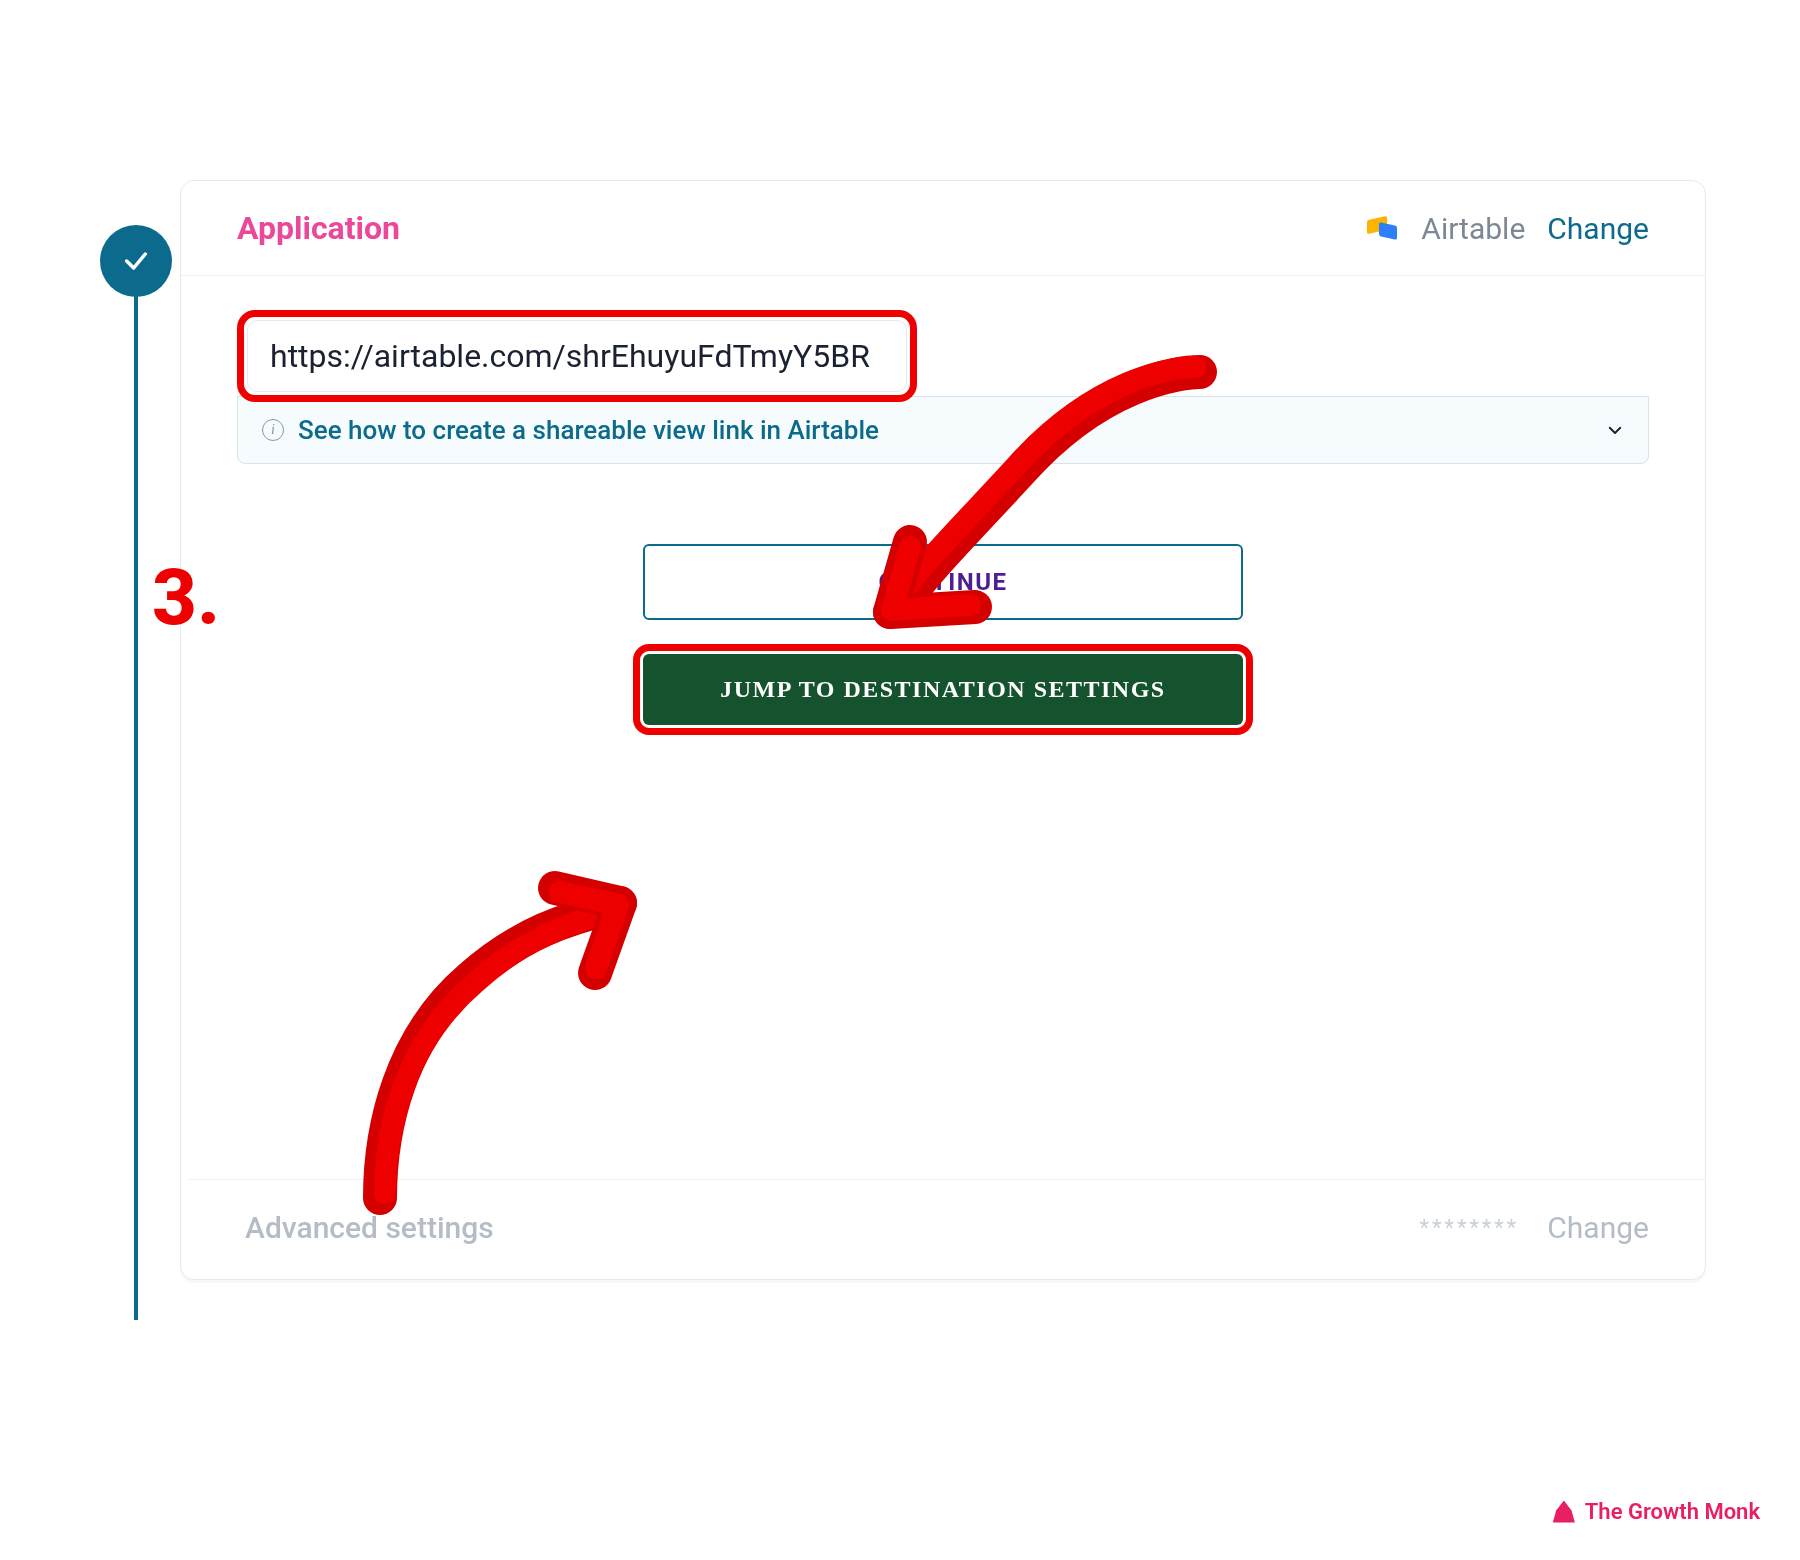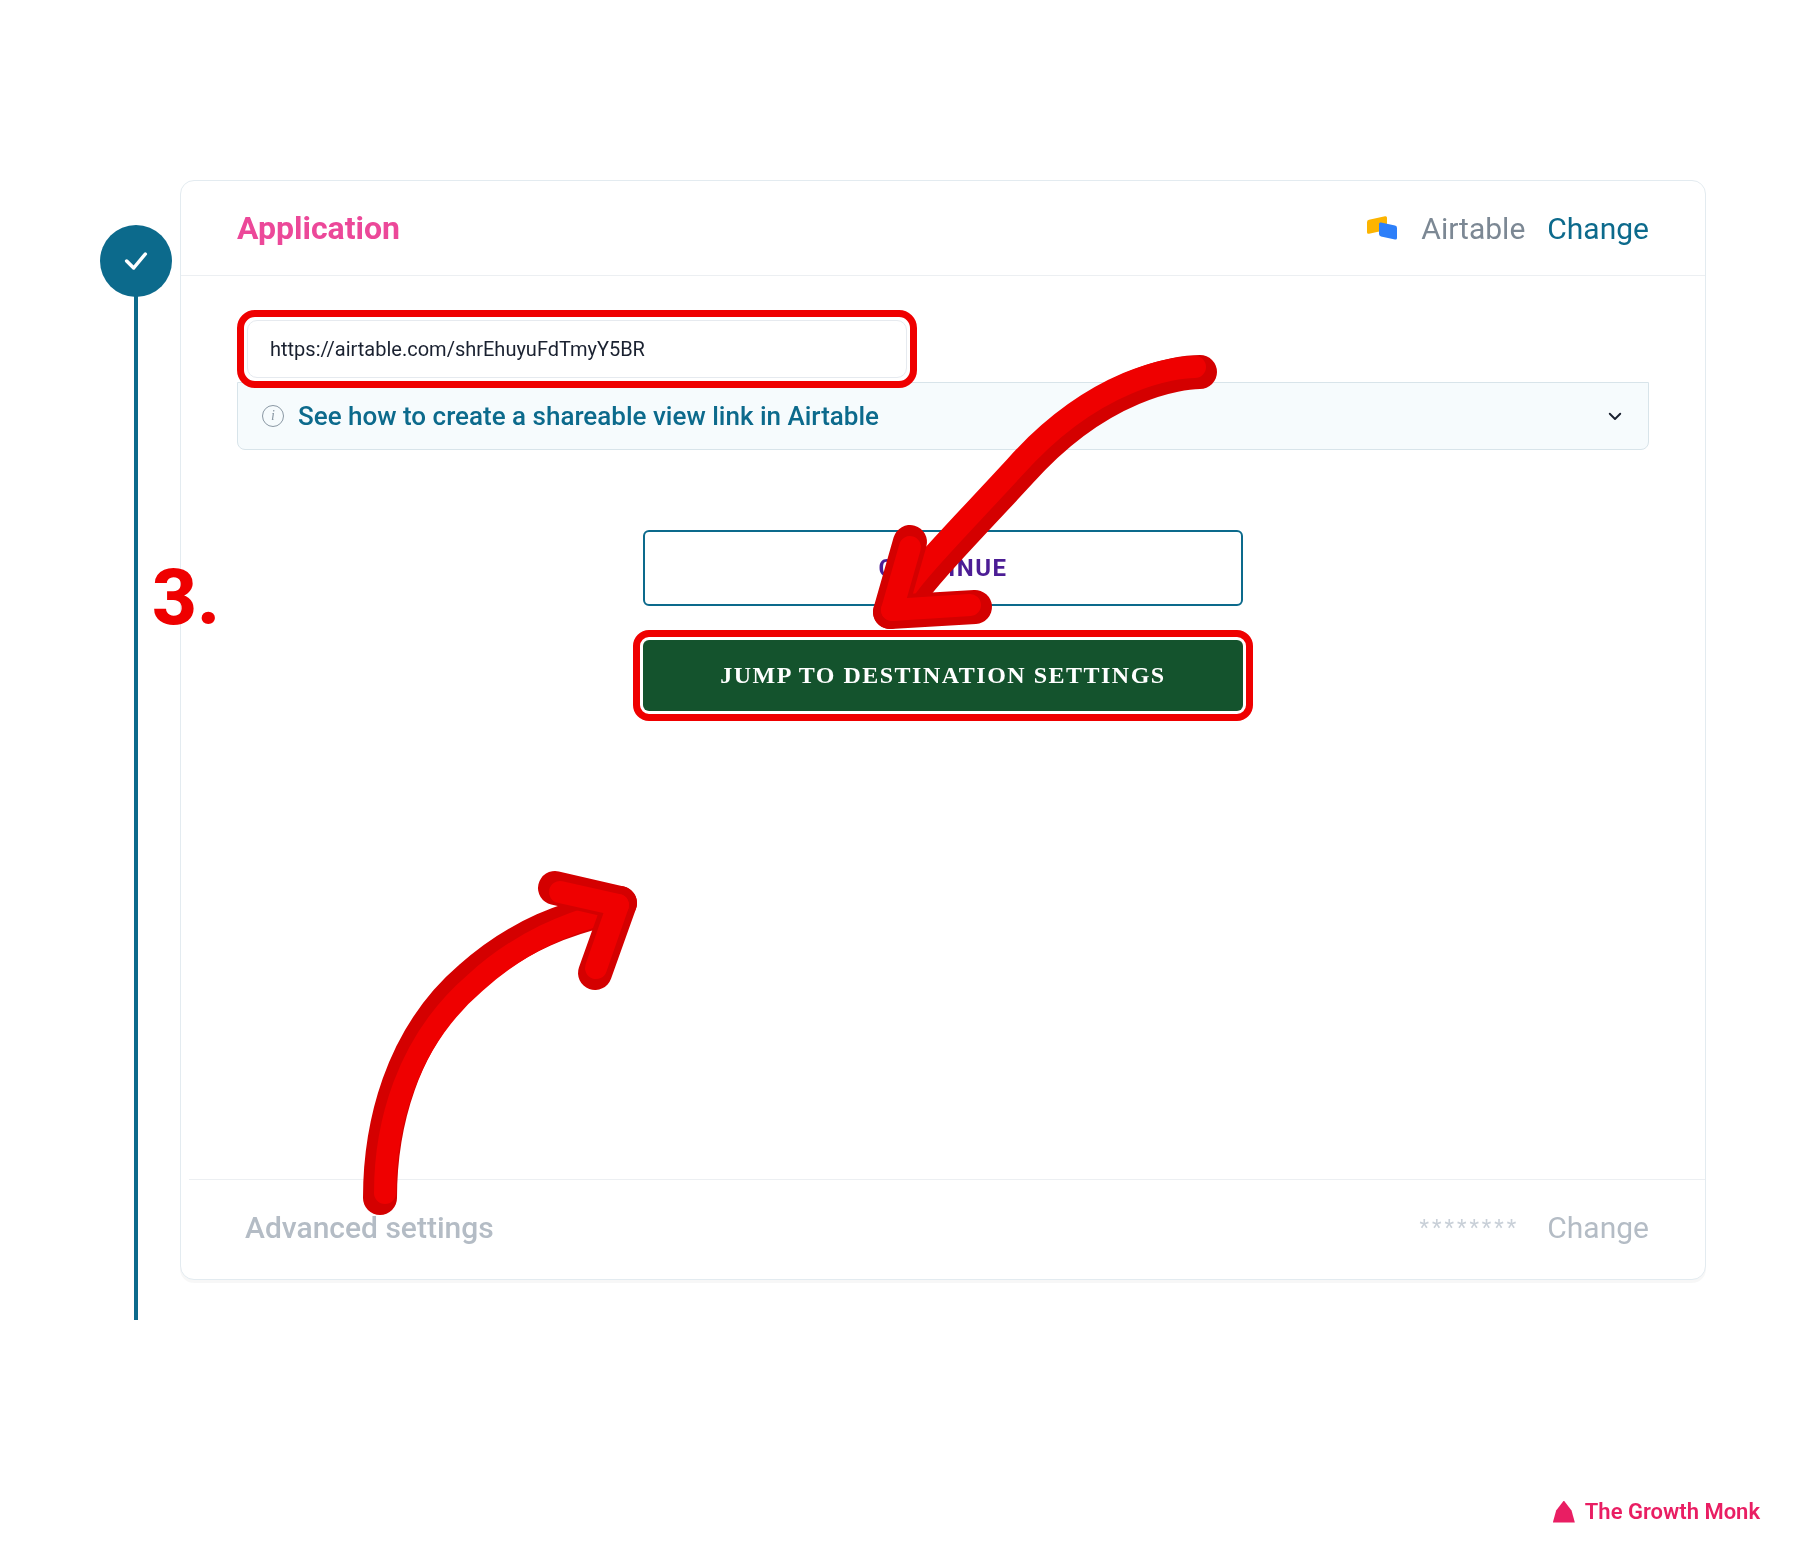--- a/index.html
+++ b/index.html
@@ -146,21 +146,21 @@
       width: 680px;
       margin-bottom: 0;
       background: #fff;
       position: relative;
       z-index: 5;
     }
     .input-inner {
       border: 1px solid #e6eaef;
       border-radius: 10px;
       padding: 16px 22px;
-      font-size: 20px;
+      font-size: 32px;
       color: #1a2130;
       background: #fff;
     }
     .help-panel {
       margin-top: -6px;
       border: 1px solid #d8e4ea;
       border-radius: 0 0 8px 8px;
       background: #f6fbfd;
       padding: 18px 24px;
       display: flex;

